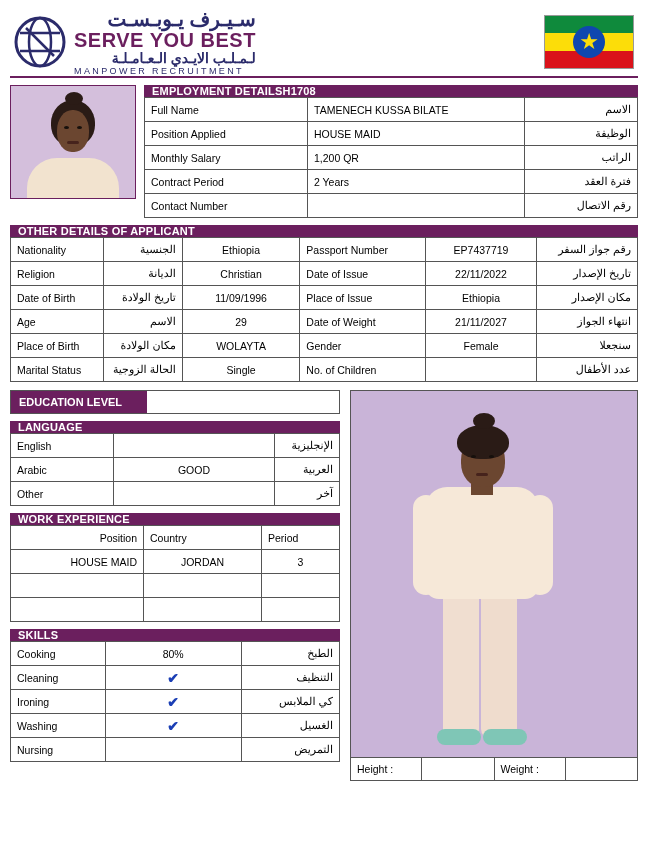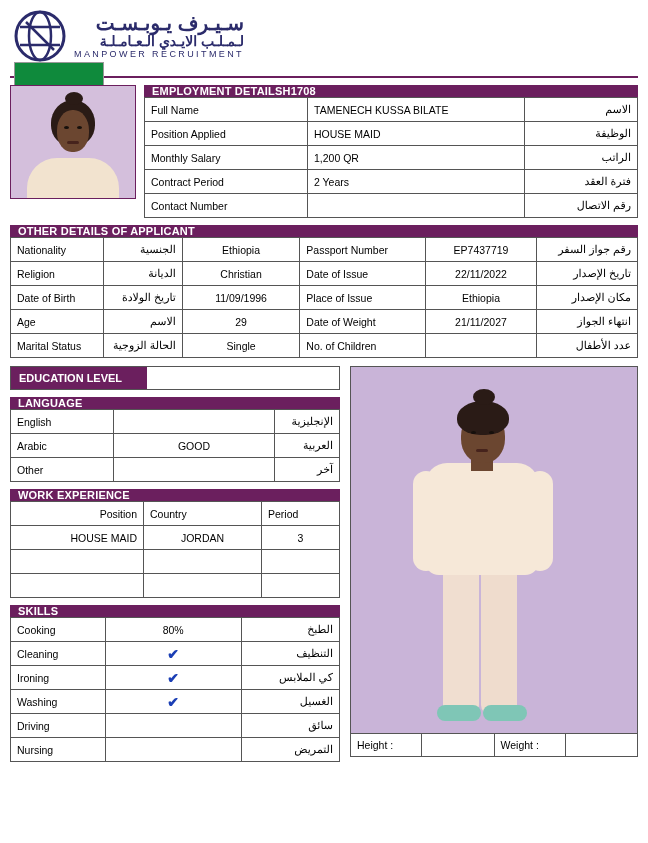--- a/index.html
+++ b/index.html
@@ -19,26 +19,25 @@
     width: 648px;
     height: 843px;
     position: relative;
     box-sizing: border-box;
     padding: 8px 10px;
   }
 
   
   .header {
     display: flex;
-    align-items: flex-start;
+    align-items: center;
     justify-content: space-between;
     height: 66px;
     padding: 2px 4px 0 4px;
     box-sizing: border-box;
-    flex-direction: column;
   }
   .logo-block {
     display: flex;
     align-items: center;
     gap: 8px;
   }
   .logo-mark {
     width: 52px;
     height: 52px;
     flex: 0 0 52px;
@@ -274,20 +273,21 @@
         <svg viewBox="0 0 52 52" width="52" height="52">
           <circle cx="26" cy="26" r="24" fill="none" stroke="#2b2b6b" stroke-width="3"></circle>
           <ellipse cx="26" cy="26" rx="11" ry="24" fill="none" stroke="#2b2b6b" stroke-width="2.5"></ellipse>
           <path d="M6 17 H46" stroke="#2b2b6b" stroke-width="2.5" fill="none"></path>
           <path d="M6 35 H46" stroke="#2b2b6b" stroke-width="2.5" fill="none"></path>
           <path d="M12 12 C22 22, 30 30, 40 40" stroke="#2b2b6b" stroke-width="2.5" fill="none"></path>
         </svg>
       </div>
       <div class="logo-text">
         <div class="logo-arabic">سـيـرف يـوبـسـت</div>
+        <div class="logo-en">SERVE YOU BEST</div>
         <div class="logo-arabic2">لـمـلـب الايـدي الـعـامـلـة</div>
         <div class="logo-sub">MANPOWER RECRUITMENT</div>
       </div>
     </div>
     <div class="flag">
       <div class="band g"></div>
       <div class="band y"></div>
       <div class="band r"></div>
       <div class="disc">
           <span class="star">★</span>
@@ -377,20 +377,28 @@
         </tr>
         <tr>
           <td>Age</td>
           <td class="ar">الاسم</td>
           <td class="ctr">29</td>
           <td>Date of Weight</td>
           <td class="ctr">21/11/2027</td>
           <td class="ar">انتهاء الجواز</td>
         </tr>
         <tr>
+          <td>Place of Birth</td>
+          <td class="ar">مكان الولادة</td>
+          <td class="ctr">WOLAYTA</td>
+          <td>Gender</td>
+          <td class="ctr">Female</td>
+          <td class="ar">سنجعلا</td>
+        </tr>
+        <tr>
           <td>Marital Status</td>
           <td class="ar">الحالة الزوجية</td>
           <td class="ctr">Single</td>
           <td>No. of Children</td>
           <td class="ctr"></td>
           <td class="ar">عدد الأطفال</td>
         </tr>
       </tbody>
     </table>
   </div>
@@ -474,25 +482,20 @@
               <td>Ironing</td>
               <td class="tick">✔</td>
               <td class="ar">كي الملابس</td>
             </tr>
             <tr>
               <td>Washing</td>
               <td class="tick">✔</td>
               <td class="ar">الغسيل</td>
             </tr>
             <tr>
-              <td>Driving</td>
-              <td></td>
-              <td class="ar">سائق</td>
-            </tr>
-            <tr>
               <td>Nursing</td>
               <td></td>
               <td class="ar">التمريض</td>
             </tr>
           </tbody>
         </table>
       </div>
     </div>
 
     <div class="right-col">

